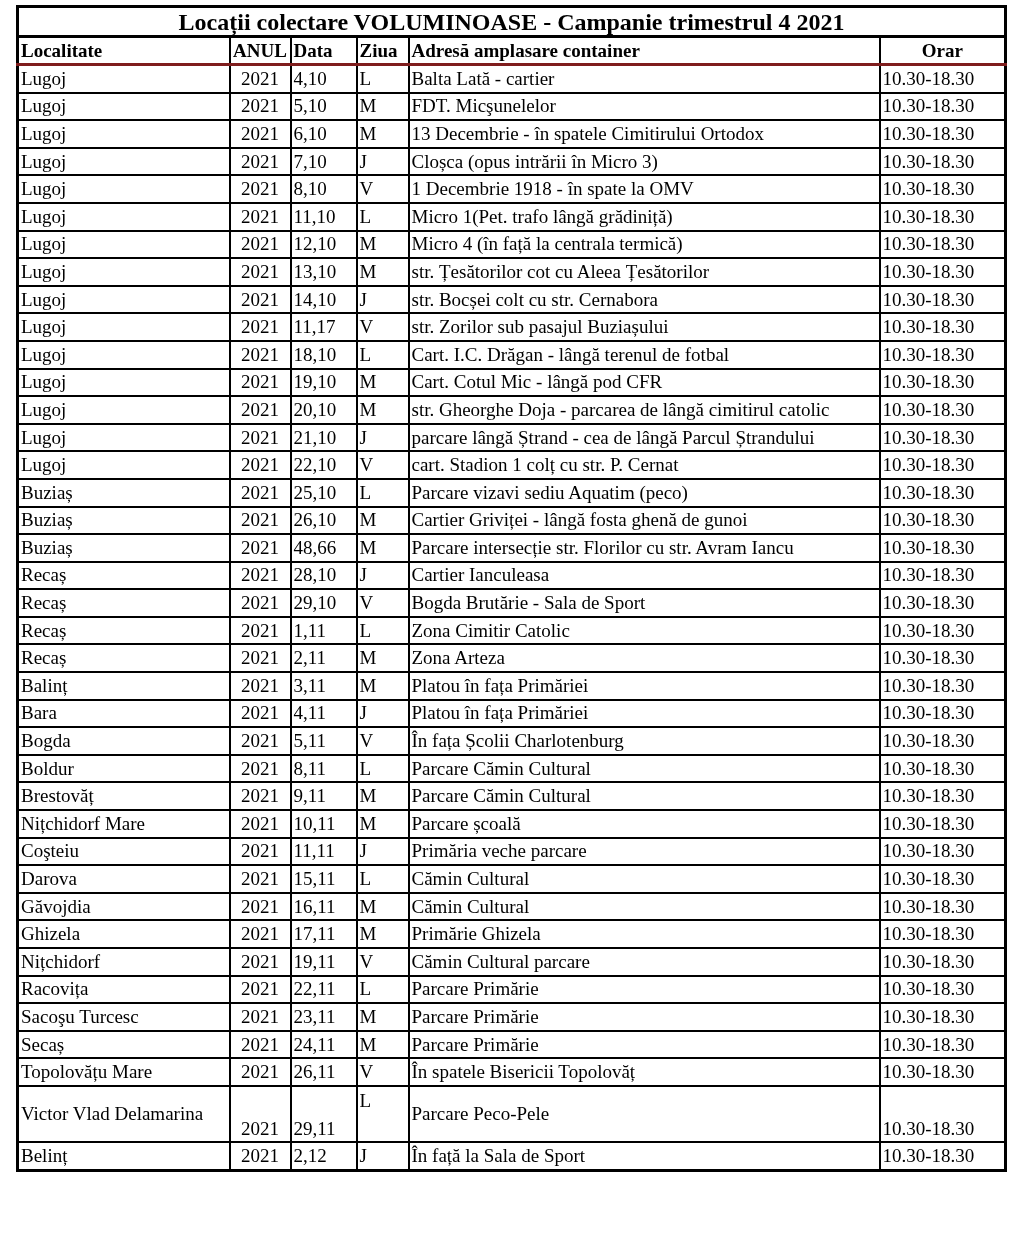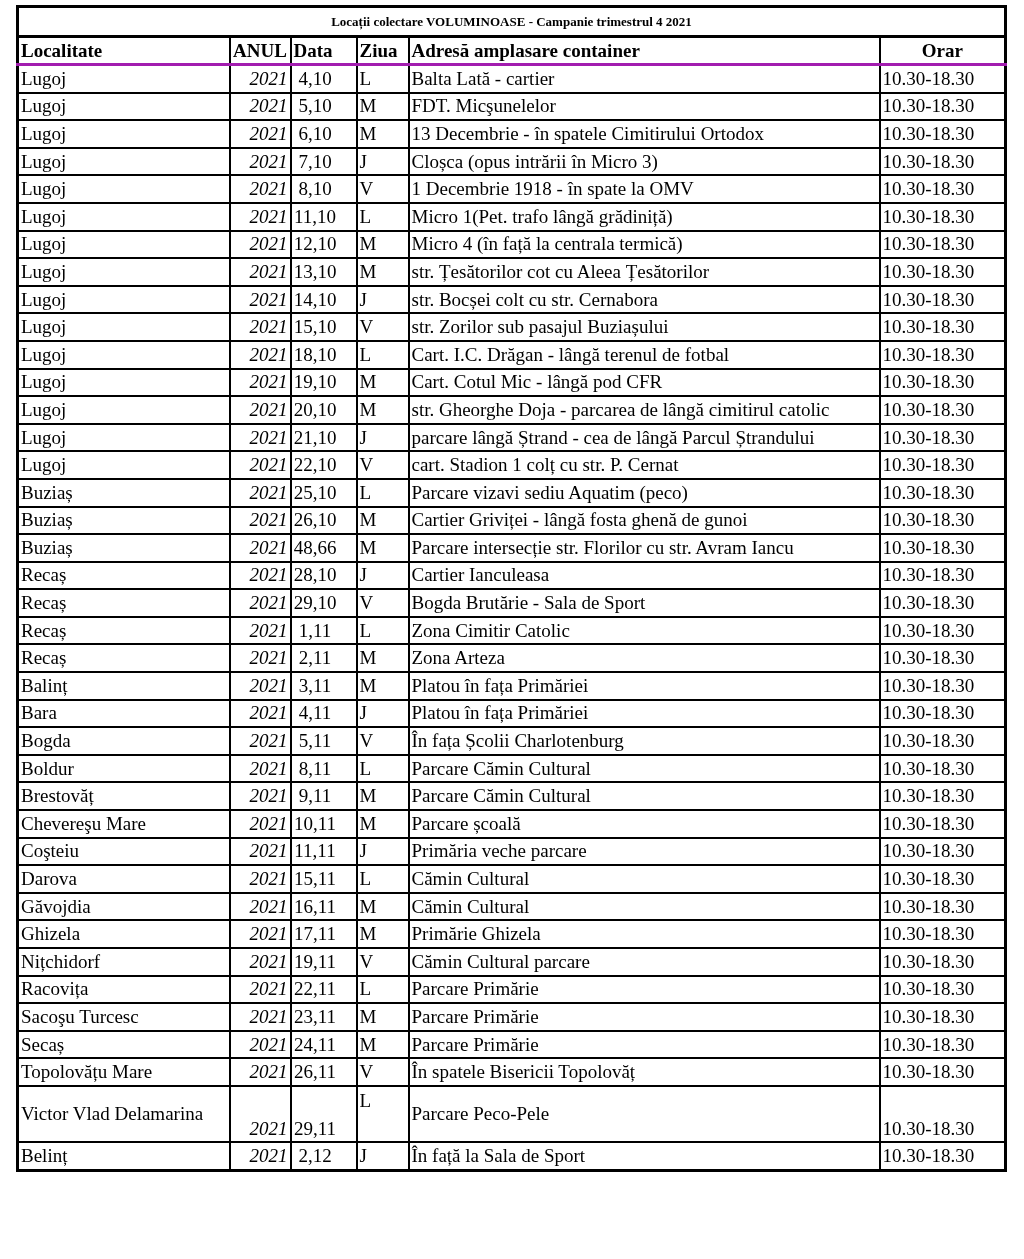--- a/index.html
+++ b/index.html
@@ -32,34 +32,34 @@
       height: 25.6px;
       line-height: 24px;
       font-size: 19px;
       white-space: nowrap;
       overflow: hidden;
       vertical-align: middle;
     }
     .title-row th {
       text-align: center;
       font-weight: bold;
-      font-size: 13px;
+      font-size: 24px;
       height: 27px;
       border-bottom: 3px solid #000;
     }
     .header-row th {
       font-weight: bold;
       font-size: 19px;
       text-align: left;
       height: 25px;
-      border-bottom: 3px solid #a21caf;
+      border-bottom: 3px solid #7f1d1d;
     }
     .header-row th.center { text-align: center; }
-    td.year { text-align: right; font-style: italic; }
-    td.date { text-align: center; padding-right: 19px; }
+    td.year { text-align: center; }
+    td.date { text-align: left; padding-right: 19px; }
     td.day { text-align: left; }
     td.hours { text-align: left; }
     col.c-loc { width: 212px; }
     col.c-year { width: 61px; }
     col.c-date { width: 66px; }
     col.c-day { width: 52px; }
     col.c-addr { width: 471px; }
     col.c-hours { width: 126px; }
     tr.tall td { height: 52px; }
     tr.tall td.loc { white-space: normal; line-height: 26px; }
@@ -161,21 +161,21 @@
           <td class="loc">Lugoj</td>
           <td class="year">2021</td>
           <td class="date">14,10</td>
           <td class="day">J</td>
           <td class="addr">str. Bocșei colt cu str. Cernabora</td>
           <td class="hours">10.30-18.30</td>
         </tr>
         <tr>
           <td class="loc">Lugoj</td>
           <td class="year">2021</td>
-          <td class="date">15,10</td>
+          <td class="date">11,17</td>
           <td class="day">V</td>
           <td class="addr">str. Zorilor sub pasajul Buziașului</td>
           <td class="hours">10.30-18.30</td>
         </tr>
         <tr>
           <td class="loc">Lugoj</td>
           <td class="year">2021</td>
           <td class="date">18,10</td>
           <td class="day">L</td>
           <td class="addr">Cart. I.C. Drăgan - lângă terenul de fotbal</td>
@@ -303,21 +303,21 @@
         </tr>
         <tr>
           <td class="loc">Brestovăț</td>
           <td class="year">2021</td>
           <td class="date">9,11</td>
           <td class="day">M</td>
           <td class="addr">Parcare Cămin Cultural</td>
           <td class="hours">10.30-18.30</td>
         </tr>
         <tr>
-          <td class="loc">Chevereşu Mare</td>
+          <td class="loc">Nițchidorf Mare</td>
           <td class="year">2021</td>
           <td class="date">10,11</td>
           <td class="day">M</td>
           <td class="addr">Parcare școală</td>
           <td class="hours">10.30-18.30</td>
         </tr>
         <tr>
           <td class="loc">Coşteiu</td>
           <td class="year">2021</td>
           <td class="date">11,11</td>

